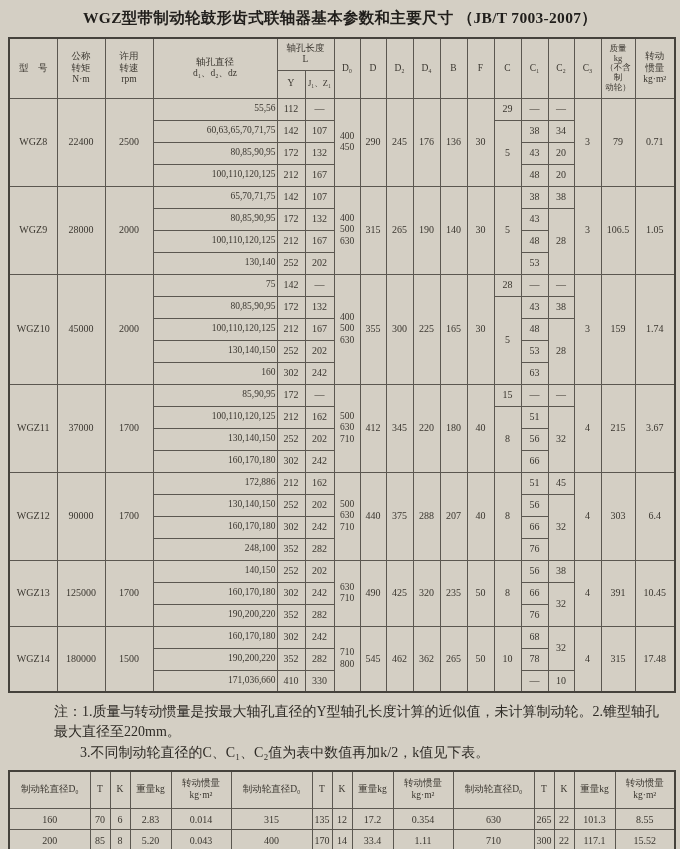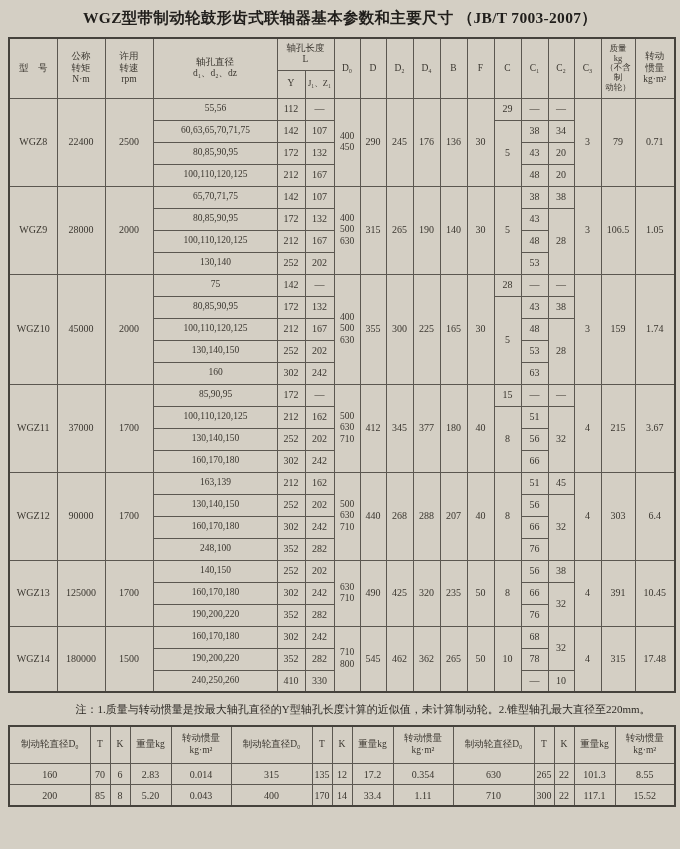--- a/index.html
+++ b/index.html
@@ -19,25 +19,25 @@
 .tbl { border:2px solid #45423c; }
 th,td {
   border:1px solid #5b5750;
   text-align:center; vertical-align:middle;
   font-weight:normal; padding:0 1px; overflow:hidden;
   color:#3a362f;
 }
 .main th { font-size:9.5px; line-height:1.2; white-space:pre-line; }
 .main th.small { font-size:8.5px; line-height:1.15; }
 .main td { font-size:10px; height:22px; line-height:1.2; }
-.main td.bores { text-align:center; padding-left:2px; font-size:9.5px; }
+.main td.bores { text-align:right; padding-left:2px; font-size:9.5px; }
 .main td.pre { white-space:pre-line; font-size:9.5px; }
 .hrow1 th { height:32px; }
 .hrow2 th { height:28px; }
-.notes { width:664px; margin:9px 0 7px 0; font-size:11px; line-height:1.45; color:#2e2b26;text-align:center; }
+.notes { width:664px; margin:9px 0 7px 0; font-size:14px; line-height:1.45; color:#2e2b26; }
 .notes .l1 { padding-left:46px; }
 .notes .l2 { padding-left:72px; }
 .bt th { font-size:9.5px; line-height:1.25; white-space:pre-line; height:38px; }
 .bt td { font-size:10px; height:21px; }
 </style>
 </head>
 <body>
 
 <div class="page">
 
@@ -243,21 +243,21 @@
         <td rowspan="4">37000</td>
         <td rowspan="4">1700</td>
         <td class="bores">85,90,95</td>
         <td>172</td>
         <td>—</td>
         <td rowspan="4" class="pre">500
 630
 710</td>
         <td rowspan="4">412</td>
         <td rowspan="4">345</td>
-        <td rowspan="4">377</td>
+        <td rowspan="4">220</td>
         <td rowspan="4">180</td>
         <td rowspan="4">40</td>
         <td>15</td>
         <td>—</td>
         <td>—</td>
         <td rowspan="4">4</td>
         <td rowspan="4">215</td>
         <td rowspan="4">3.67</td>
       </tr>
       <tr>
@@ -278,28 +278,28 @@
         <td class="bores">160,170,180</td>
         <td>302</td>
         <td>242</td>
         <td>66</td>
       </tr>
 
       <tr>
         <td rowspan="4">WGZ12</td>
         <td rowspan="4">90000</td>
         <td rowspan="4">1700</td>
-        <td class="bores">163,139</td>
+        <td class="bores">172,886</td>
         <td>212</td>
         <td>162</td>
         <td rowspan="4" class="pre">500
 630
 710</td>
         <td rowspan="4">440</td>
-        <td rowspan="4">268</td>
+        <td rowspan="4">375</td>
         <td rowspan="4">288</td>
         <td rowspan="4">207</td>
         <td rowspan="4">40</td>
         <td rowspan="4">8</td>
         <td>51</td>
         <td>45</td>
         <td rowspan="4">4</td>
         <td rowspan="4">303</td>
         <td rowspan="4">6.4</td>
       </tr>
@@ -379,31 +379,32 @@
         <td rowspan="3">315</td>
         <td rowspan="3">17.48</td>
       </tr>
       <tr>
         <td class="bores">190,200,220</td>
         <td>352</td>
         <td>282</td>
         <td>78</td>
       </tr>
       <tr>
-        <td class="bores">240,250,260</td>
+        <td class="bores">171,036,660</td>
         <td>410</td>
         <td>330</td>
         <td>—</td>
         <td>10</td>
       </tr>
     </tbody>
   </table>
 
   <div class="notes">
     <div class="l1">注：1.质量与转动惯量是按最大轴孔直径的Y型轴孔长度计算的近似值，未计算制动轮。2.锥型轴孔最大直径至220mm。</div>
+    <div class="l2">3.不同制动轮直径的C、C₁、C₂值为表中数值再加k/2，k值见下表。</div>
   </div>
 
   <table class="tbl bt">
     <colgroup>
       <col style="width:81px">
         <col style="width:20px">
         <col style="width:20px">
         <col style="width:41px">
         <col style="width:60px">
       <col style="width:81px">

